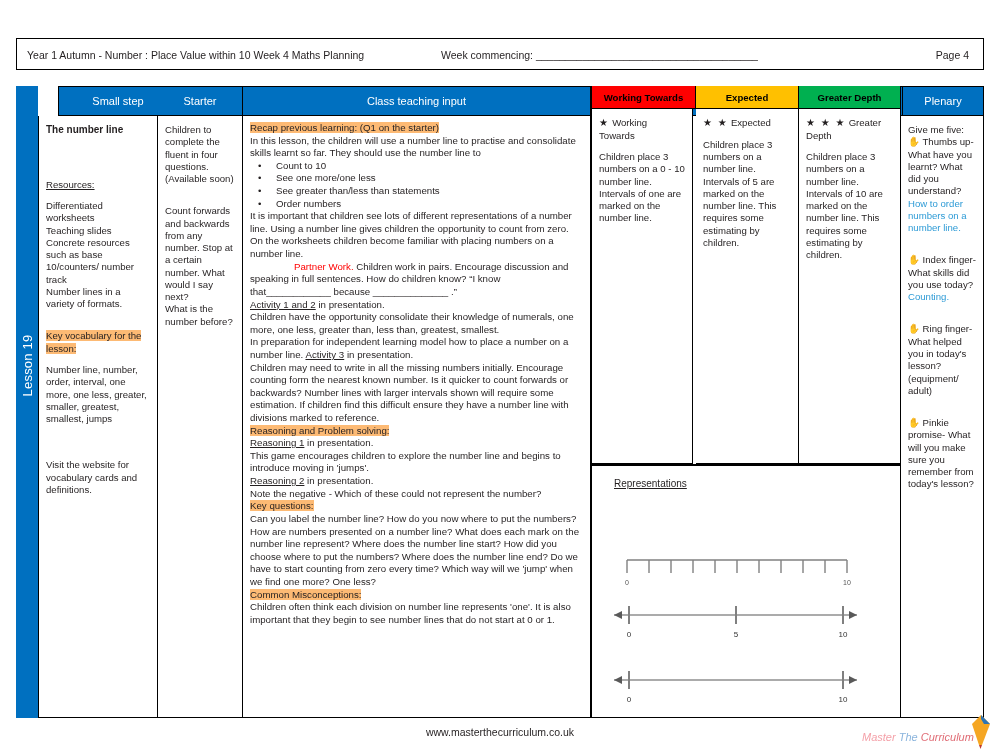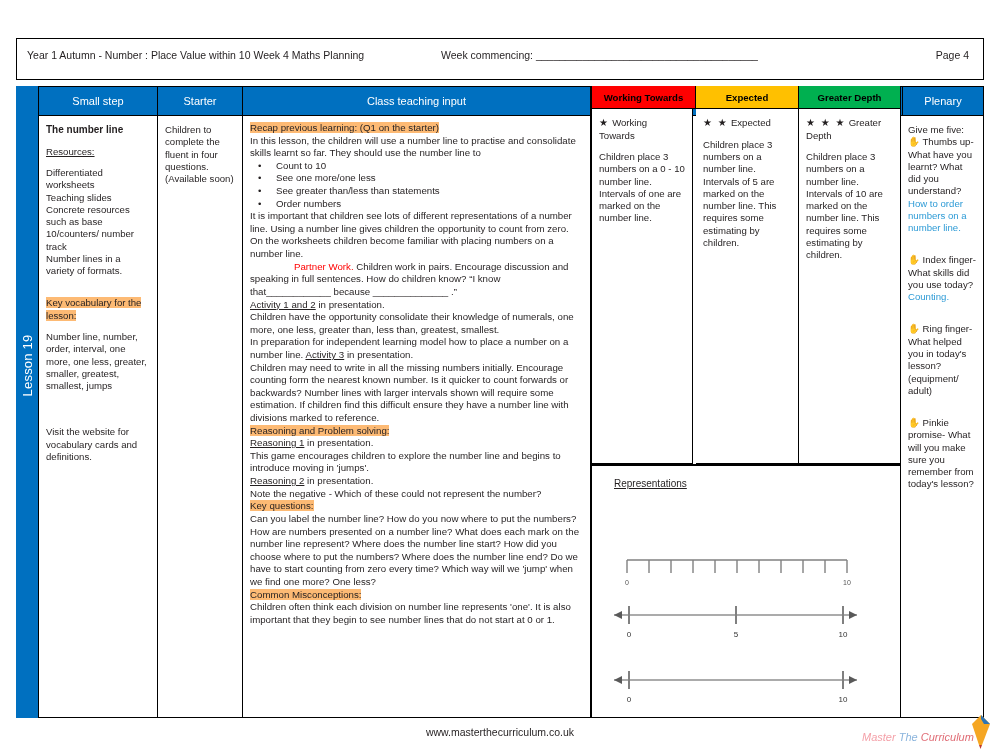--- a/index.html
+++ b/index.html
@@ -17,21 +17,21 @@
     height: 750px;
     box-sizing: border-box;
   }
 
   
   .header-box {
     position: absolute;
     left: 16px;
     top: 38px;
     width: 968px;
-    height: 42px;
+    height: 32px;
     border: 1px solid #000;
     box-sizing: border-box;
   }
   .header-inner {
     position: relative;
     width: 100%;
     height: 100%;
     font-size: 10.5px;
     color: #231f20;
   }
@@ -104,40 +104,40 @@
     color: #ffffff;
     font-size: 11px;
     display: flex;
     align-items: center;
     justify-content: center;
     box-sizing: border-box;
     border-right: 1px solid #000;
     border-top: 1px solid #000;
     border-bottom: 1px solid #000;
   }
-  .hcell.first { border-left: 1px solid #000; }
+  .hcell.first { border-left: 1px solid #000; margin-left: 20px; }
 
   
   .bcell {
     position: absolute;
     background: #ffffff;
     box-sizing: border-box;
     border-right: 1px solid #000;
     border-bottom: 1px solid #000;
     overflow: hidden;
     color: #231f20;
   }
   .bcell.bl { border-left: 1px solid #000; }
 
   .pad { padding: 8px 7px 4px 7px; }
 
   .t { font-size: 9.6px; line-height: 1.28; }
   .t-main { font-size: 9.7px; line-height: 1.30; }
   .bold { font-weight: bold; }
-  .u { text-decoration: underline; }
+  .u { text-decoration: underline; margin-top: 33px; }
   .hl { background: #fdba74; }
   .red { color: #ff0000; padding-left: 44px; }
   .blue { color: #2e9bd6; }
   .sp { height: 9px; }
   .sp-lg { height: 20px; }
   .sp-xl { height: 34px; }
   ul.bul {
     margin: 0;
     padding-left: 26px;
     list-style: none;
@@ -248,20 +248,22 @@
       <div><span class="hl">Key vocabulary for the lesson:</span></div>
       <div class="sp"></div>
       <div>Number line, number, order, interval, one more, one less, greater, smaller, greatest, smallest, jumps</div>
       <div class="sp-xl"></div>
       <div>Visit the website for vocabulary cards and definitions.</div>
     </div>
 
     <div class="bcell pad t" style="left:142px;top:30px;width:85px;height:602px;">
       <div>Children to complete the fluent in four questions. (Available soon)</div>
       <div class="sp-lg"></div>
+      <div style="white-space:pre-line;">Count forwards and backwards from any number. Stop at a certain number. What would I say next?
+What is the number before?</div>
     </div>
 
     <div class="bcell pad t-main" style="left:227px;top:30px;width:348px;height:602px;padding-top:6px;">
       <div><span class="hl">Recap previous learning: (Q1 on the starter)</span></div>
       <div>In this lesson, the children will use a number line to practise and consolidate skills learnt so far. They should use the number line to</div>
       <ul class="bul">
         <li>Count to 10</li>
         <li>See one more/one less</li>
         <li>See greater than/less than statements</li>
         <li>Order numbers</li>

